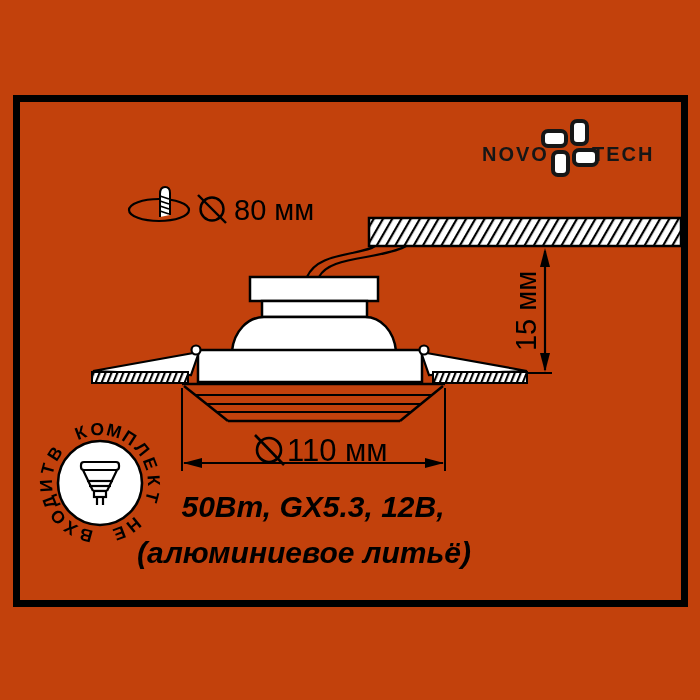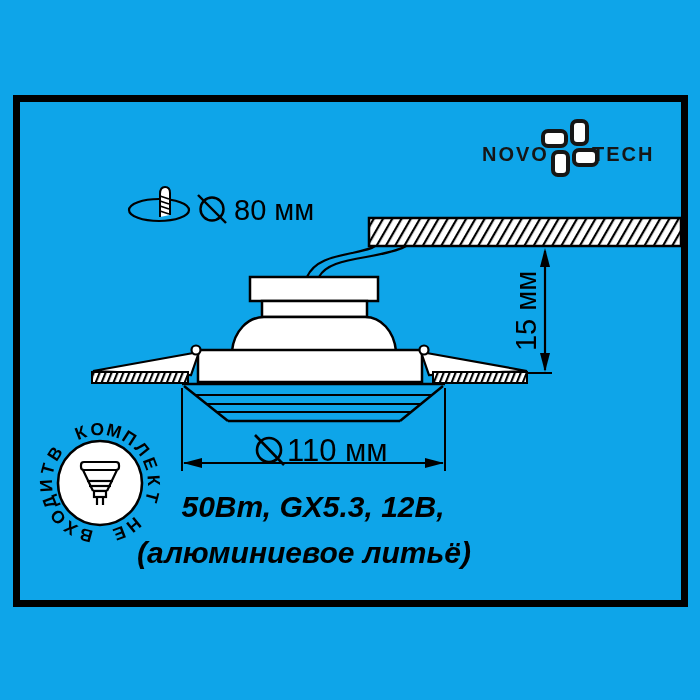--- a/index.html
+++ b/index.html
@@ -1,16 +1,16 @@
 <!DOCTYPE html>
 <html><head>
 <meta charset="utf-8">
 <style>
   html,body{margin:0;padding:0;background:#ffffff;}
-  .canvas{position:relative;width:700px;height:700px;background:#0ea5e9;overflow:hidden;
+  .canvas{position:relative;width:700px;height:700px;background:#c2410c;overflow:hidden;
           font-family:"Liberation Sans", sans-serif;}
   svg{position:absolute;left:0;top:0;}
   .dim-text{font:400 29px "Liberation Sans", sans-serif;fill:#000;}
   .dim-text-big{font:400 31px "Liberation Sans", sans-serif;fill:#000;}
   .caption-text{font:italic 700 30px "Liberation Sans", sans-serif;fill:#000;}
   .logo-text{font:700 20px "Liberation Sans", sans-serif;fill:#161616;letter-spacing:2px;}
   .badge-char{font:700 17.5px "Liberation Sans", sans-serif;fill:#000;}
 </style>
 </head>
 <body>

